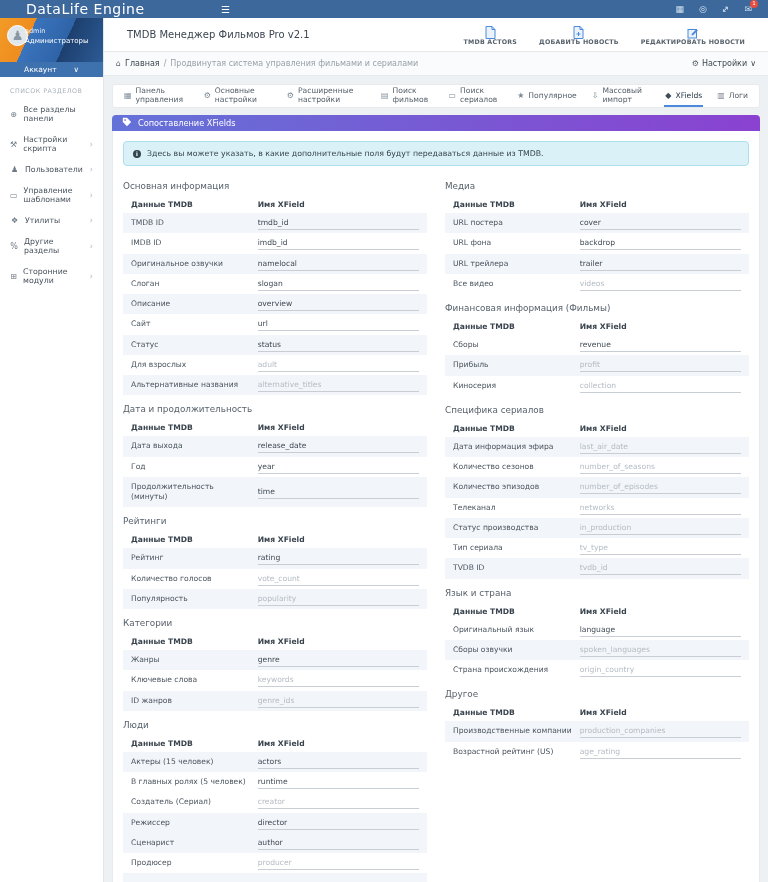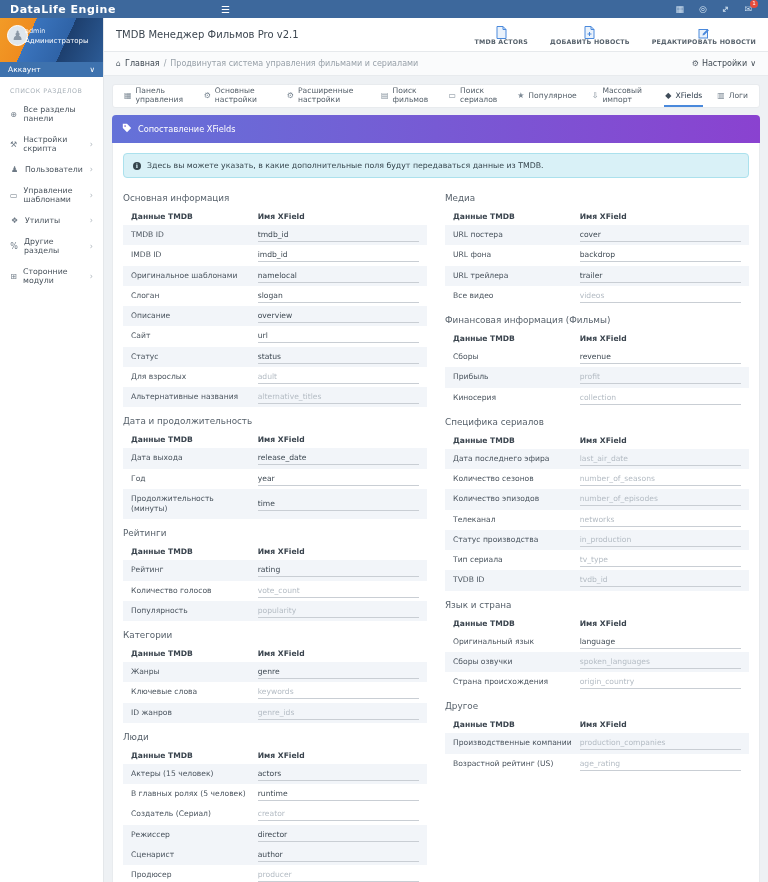--- a/index.html
+++ b/index.html
@@ -3,52 +3,52 @@
 <meta charset="utf-8">
 <style>
   * { margin:0; padding:0; box-sizing:border-box; }
   html,body { width:768px; height:882px; overflow:hidden;
     font-family:"DejaVu Sans","Liberation Sans",sans-serif; background:#eef1f4; }
   .app { position:relative; width:768px; height:882px; }
 
   
   .topbar { position:absolute; top:0; left:0; right:0; height:18px; background:#3d689c;
     display:flex; align-items:center; color:#fff; z-index:5; }
-  .brand { font-size:11px; font-weight:bold; letter-spacing:.5px; padding-left:10px; width:215px; }
+  .brand { font-size:14px; font-weight:normal; letter-spacing:.5px; padding-left:26px; width:215px; }
   .hamburger { font-size:10px; cursor:pointer; padding:0 6px; }
   .top-icons { margin-left:auto; display:flex; align-items:center; gap:15px; padding-right:16px; }
   .top-ic { position:relative; font-size:9px; color:#cfe0f0; cursor:pointer; line-height:1; }
   .top-ic .icon { font-style:normal; }
   .rot45 { display:inline-block; transform:rotate(-45deg); }
   .badge { position:absolute; top:-5px; right:-6px; background:#e74c3c; color:#fff;
     font-size:5.5px; min-width:8px; height:8px; border-radius:50%; display:flex;
     align-items:center; justify-content:center; }
 
   
   .sidebar { position:absolute; top:18px; left:0; width:104px; bottom:0; background:#fff;
     border-right:1px solid #e4e7ea; }
   .user-card { position:relative; height:44px; overflow:hidden;
     background:linear-gradient(115deg,#f29b27 0%,#ef8c1f 30%,#3a74bd 30%,#2f63a7 62%,#1d3f6e 62%,#2c5b96 100%); }
   .avatar { position:absolute; left:7px; top:7px; width:21px; height:21px; border-radius:50%;
     background:#dfe6ec; border:1px solid #fff; color:#8a97a5; font-size:13px; text-align:center; line-height:20px; }
   .uinfo { position:absolute; left:25px; top:9px; color:#fff; }
   .uname { font-size:6.5px; opacity:.9; }
   .urole { font-size:7px; margin-top:2px; }
   .account-bar { height:15px; background:#3e72ae; color:#fff; display:flex; align-items:center;
-    justify-content:space-between; padding:0 8px; font-size:7.5px; cursor:pointer; }
+    justify-content:space-between; padding:0 24px; font-size:7.5px; cursor:pointer; }
   .list-header { font-size:6.3px; color:#a7b0b8; letter-spacing:.5px; padding:10px 10px 5px; }
   .side-item { display:flex; align-items:center; gap:6px; padding:6px 10px; font-size:7.8px;
     color:#46505a; cursor:pointer; }
   .side-item .icon { color:#6d7985; font-size:8px; width:9px; text-align:center; font-style:normal; }
   .side-item .chev { margin-left:auto; color:#aeb6bd; font-size:8px; }
 
   
   .main { position:absolute; left:104px; top:18px; right:0; bottom:0; overflow:hidden; }
   .page-header { height:34px; background:#fff; border-bottom:1px solid #e6e9ec;
-    display:flex; align-items:center; padding:0 12px; }
+    display:flex; align-items:center; padding:0 23px; }
   .page-title { flex:1; font-size:10px; color:#3c4650; }
   .h-action { display:flex; flex-direction:column; align-items:center; gap:2px;
     margin-left:22px; cursor:pointer; }
   .h-action .a-label { font-size:6.3px; font-weight:bold; color:#57626c; letter-spacing:.2px; }
   .h-action .icon { height:12px; }
   .breadcrumb { height:24px; background:#fafbfc; border-bottom:1px solid #e8ebee;
     display:flex; align-items:center; padding:0 12px; font-size:8px; color:#98a1a9; }
   .bc-home { color:#5a646e; margin-right:4px; font-style:normal; }
   .bc-main { color:#3c4650; margin-right:4px; }
   .bc-sep { margin-right:4px; }
@@ -57,21 +57,21 @@
 
   .content { padding:8px 8px 0; }
   .tabs-card { background:#fff; border:1px solid #e8ebee; border-radius:3px;
     display:flex; align-items:stretch; gap:13px; padding:0 10px; height:24px; }
   .tab { display:flex; align-items:center; gap:4px; font-size:7.6px; color:#55606a;
     cursor:pointer; border-bottom:2px solid transparent; padding:0 1px; }
   .tab .icon { color:#7b8894; font-size:8px; font-style:normal; }
   .tab.active { color:#273646; border-bottom-color:#4a89dc; }
   .tab.active .icon { color:#3f4c59; }
 
-  .panel-head { margin-top:7px; height:28px; border-radius:4px 4px 0 0;
+  .panel-head { margin-top:7px; height:16px; border-radius:4px 4px 0 0;
     background:linear-gradient(90deg,#6472d8,#8a42d0); display:flex; align-items:center;
     gap:6px; padding:0 10px; color:#fff; font-size:8.2px; }
   .big-card { background:#fff; border:1px solid #e8ebee; border-top:none;
     border-radius:0 0 3px 3px; padding:10px 10px 8px; }
   .alert { background:#d9f1f7; border:1px solid #abe1ed; border-radius:4px;
     padding:7px 9px; font-size:7.8px; color:#35444c; display:flex; gap:6px; align-items:center; }
   .info-dot { width:8px; height:8px; border-radius:50%; background:#35444c; color:#d9f1f7;
     font-size:6px; font-weight:bold; display:inline-flex; align-items:center; justify-content:center;
     font-family:"DejaVu Serif",serif; flex:none; }
 
@@ -261,21 +261,21 @@
                 </div>
                 <div class="xrow stripe">
                   <span class="lbl">TMDB ID</span>
                   <input class="fld" type="text" value="tmdb_id" style="">
                 </div>
                 <div class="xrow">
                   <span class="lbl">IMDB ID</span>
                   <input class="fld" type="text" value="imdb_id" style="">
                 </div>
                 <div class="xrow stripe">
-                  <span class="lbl">Оригинальное шаблонами</span>
+                  <span class="lbl">Оригинальное озвучки</span>
                   <input class="fld" type="text" value="namelocal" style="">
                 </div>
                 <div class="xrow">
                   <span class="lbl">Слоган</span>
                   <input class="fld" type="text" value="slogan" style="">
                 </div>
                 <div class="xrow stripe">
                   <span class="lbl">Описание</span>
                   <input class="fld" type="text" value="overview" style="">
                 </div>
@@ -429,21 +429,21 @@
                   <input class="fld" type="text" placeholder="collection" style="">
                 </div>
               </div>
               <div class="section">
                 <div class="section-title">Специфика сериалов</div>
                 <div class="thead">
                   <span class="c1">Данные TMDB</span>
                   <span class="c2">Имя XField</span>
                 </div>
                 <div class="xrow stripe">
-                  <span class="lbl">Дата последнего эфира</span>
+                  <span class="lbl">Дата информация эфира</span>
                   <input class="fld" type="text" placeholder="last_air_date" style="">
                 </div>
                 <div class="xrow">
                   <span class="lbl">Количество сезонов</span>
                   <input class="fld" type="text" placeholder="number_of_seasons" style="">
                 </div>
                 <div class="xrow stripe">
                   <span class="lbl">Количество эпизодов</span>
                   <input class="fld" type="text" placeholder="number_of_episodes" style="">
                 </div>

